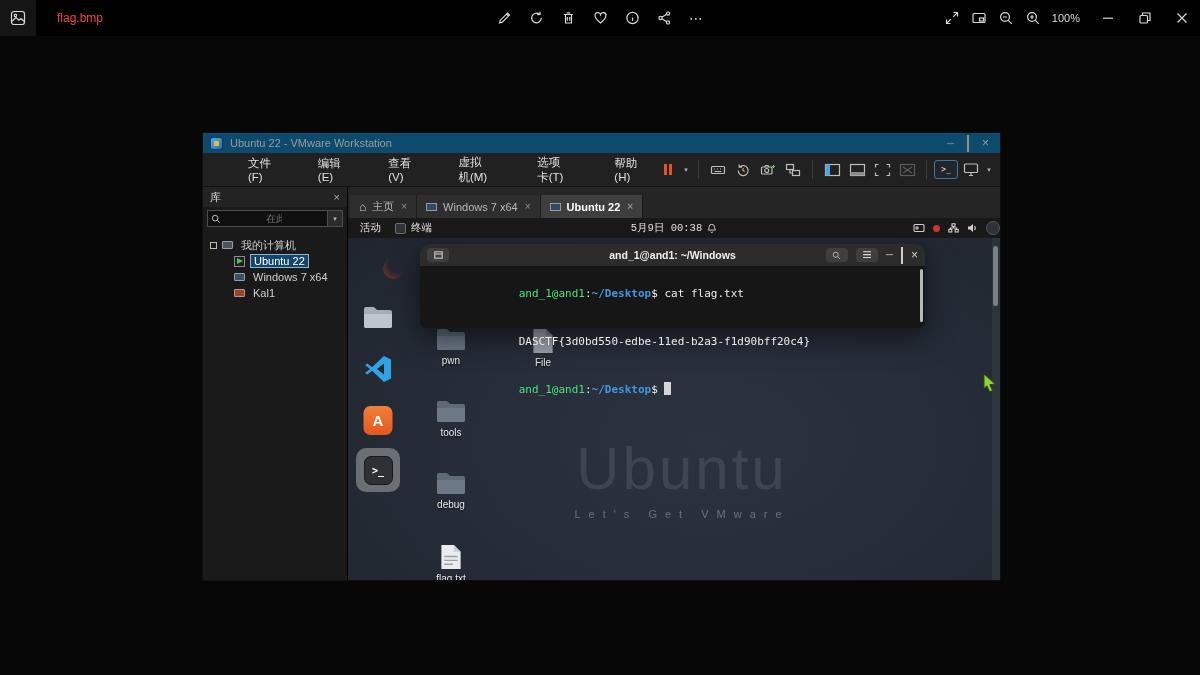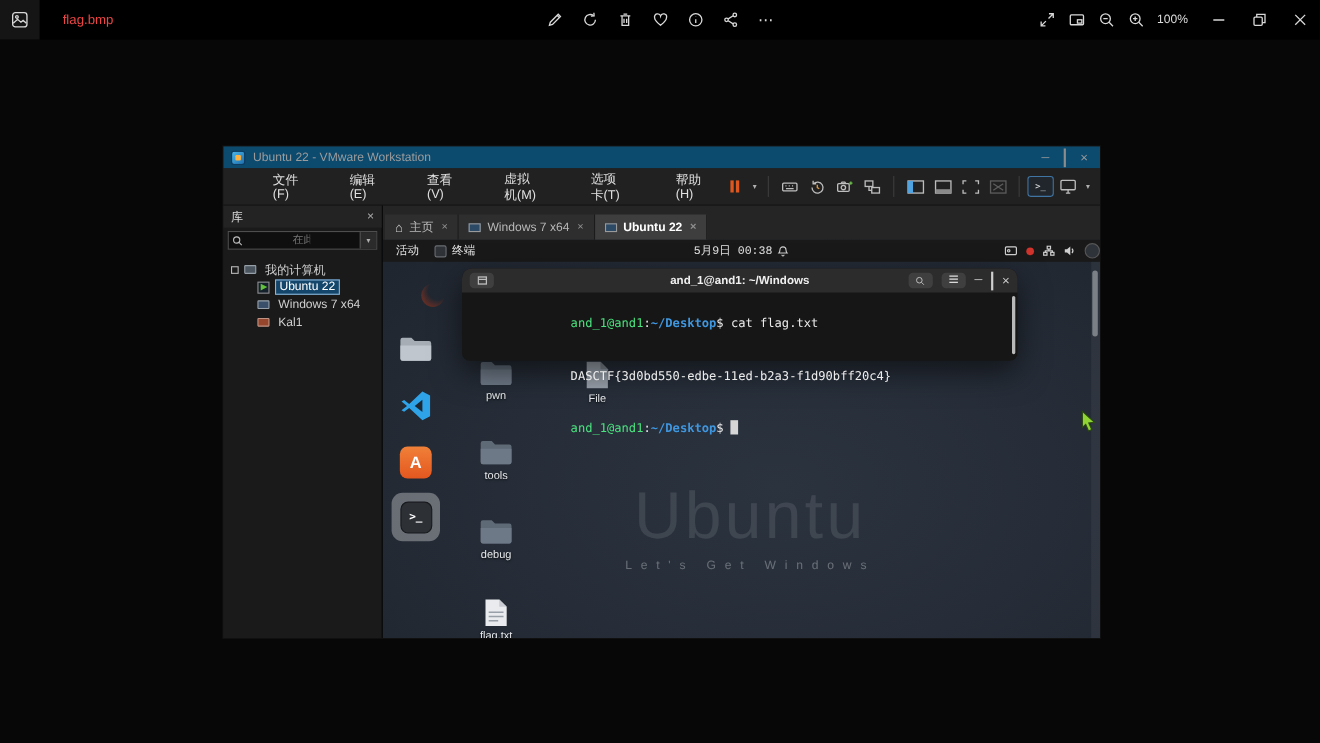--- a/index.html
+++ b/index.html
@@ -404,21 +404,21 @@
             <svg width="11" height="10" viewBox="0 0 11 10">
                 <path d="M1 3.5 H3 L6 1 V9 L3 6.5 H1 Z" fill="#cfcfcf"></path>
                 <path d="M7.5 3 a3 3 0 0 1 0 4" stroke="#cfcfcf" fill="none" stroke-width="1.1"></path>
               </svg>
             <span class="status-circle"></span>
           </div>
         </div>
 
         <div class="wm">
           <div class="wm-title">Ubuntu</div>
-          <div class="wm-sub">Let's Get Windows</div>
+          <div class="wm-sub">Let's Get VMware</div>
         </div>
 
         <div class="dock-item" style="top:32px;"><span class="ff"></span></div>
         <div class="dock-item" style="top:88px;">
           <svg width="30" height="24" viewBox="0 0 30 24">
               <path d="M1 3 a2 2 0 0 1 2-2 h8 l3 3 h13 a2 2 0 0 1 2 2 v14 a2 2 0 0 1 -2 2 H3 a2 2 0 0 1 -2 -2 Z" fill="#a6adb5"></path>
               <path d="M1 8 h28 v12 a2 2 0 0 1 -2 2 H3 a2 2 0 0 1 -2 -2 Z" fill="#c0c6cd"></path>
             </svg>
         </div>
         <div class="dock-item" style="top:136px;">

